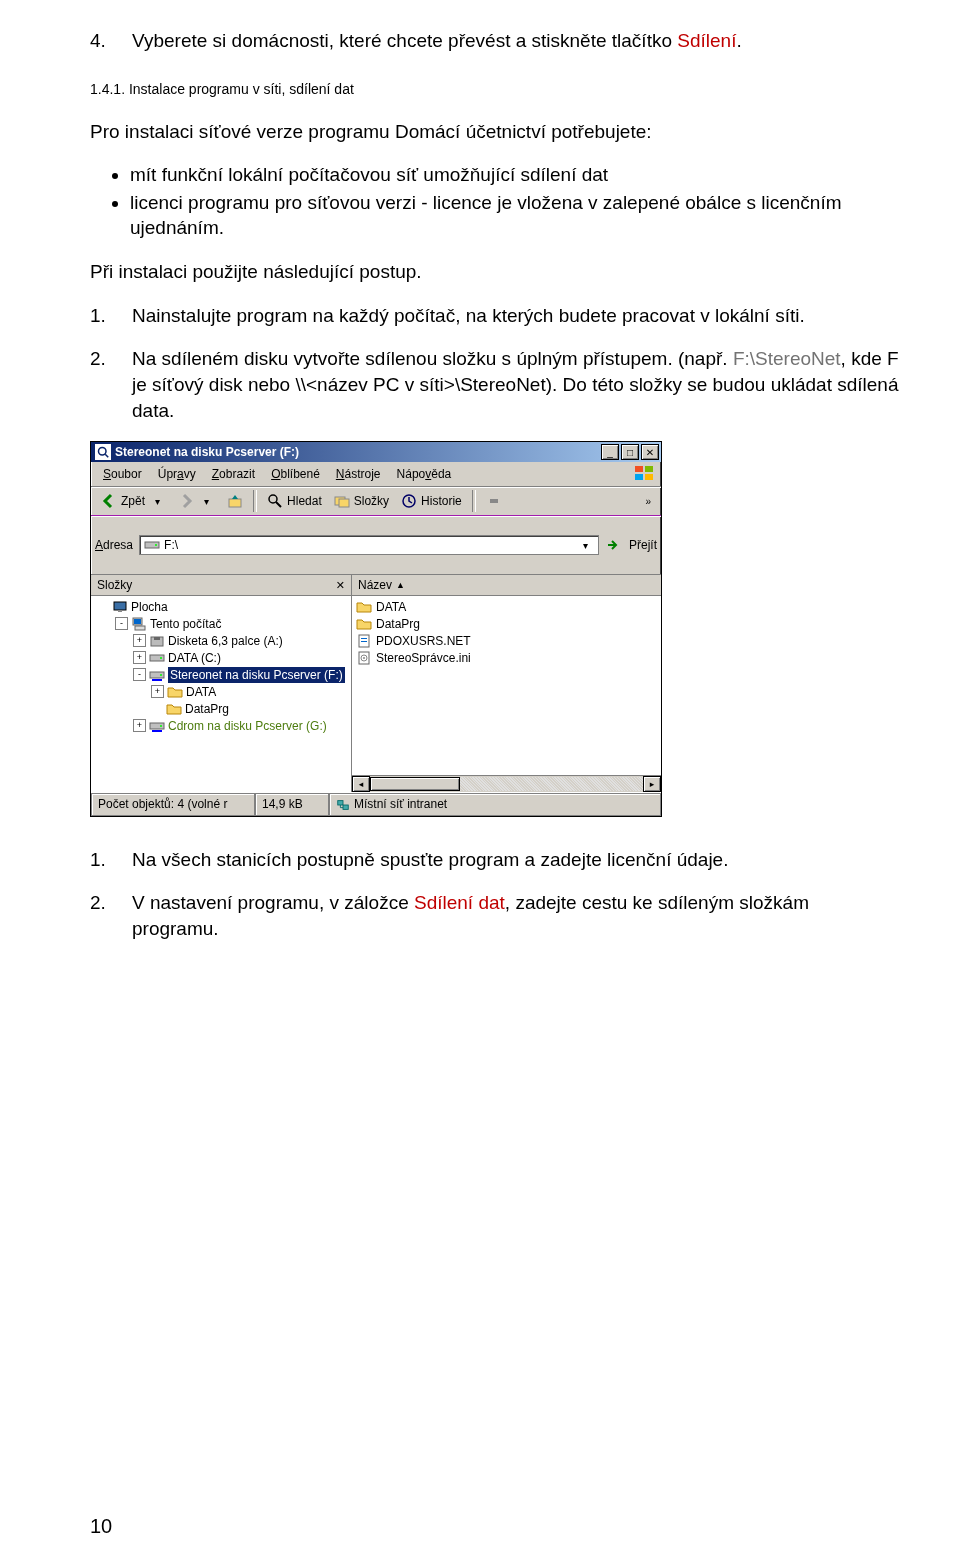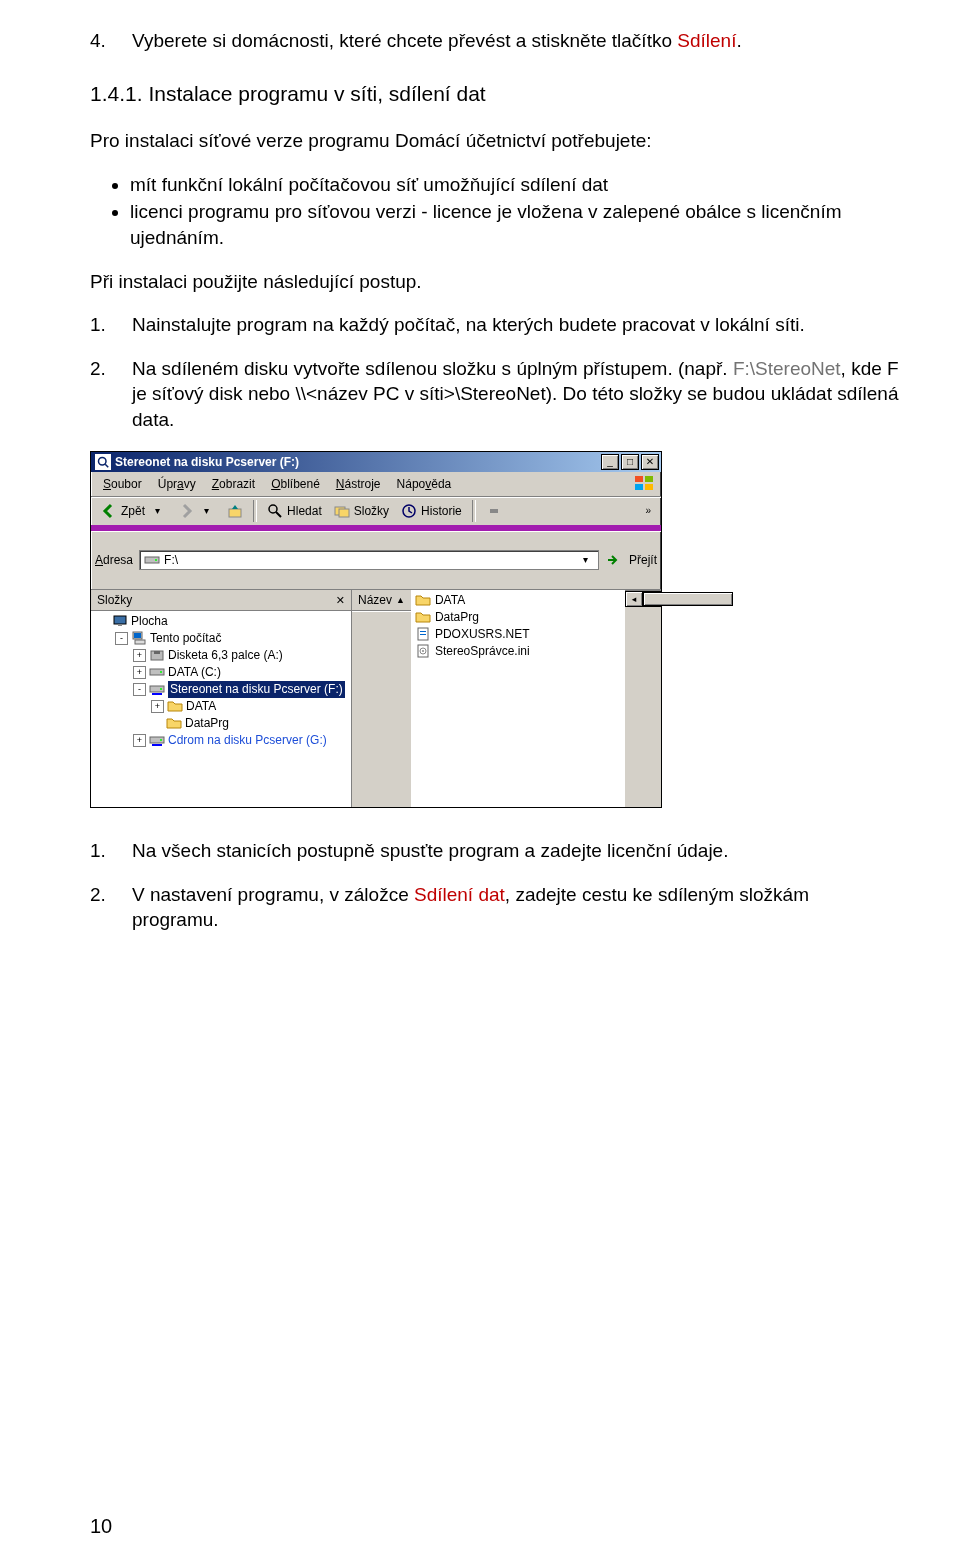--- a/index.html
+++ b/index.html
@@ -10,21 +10,21 @@
     margin: 0;
     padding: 28px 60px 40px 90px;
     width: 960px;
     box-sizing: border-box;
     line-height: 1.35;
   }
   .para { margin: 0 0 18px 0; }
   .numbered { display: flex; }
   .numbered .num { width: 42px; flex: 0 0 42px; }
   .numbered .txt { flex: 1; }
-  .heading { font-size: 21px; margin: 26px 0 20px 0; }
+  .heading { font-size: 14px; margin: 26px 0 20px 0; }
   ul.bullets { list-style: disc; padding-left: 40px; margin: 0 0 18px 0; }
   ul.bullets li { margin-bottom: 2px; }
   .red { color: #c00000; }
   .blue { color: #737373; }
   .page-num { position: absolute; left: 90px; bottom: 20px; font-size: 20px; }
 
   
   .win {
     width: 570px;
     margin: 12px 0 30px 0;
@@ -64,21 +64,21 @@
   }
   .menubar span { padding: 2px 8px; }
   .menubar span u { text-decoration: underline; }
   .menubar .winlogo {
     position:absolute; right:4px; top:2px;
     width:24px; height:18px;
   }
   .toolbar {
     display:flex; align-items:center;
     padding: 3px 4px;
-    border-bottom: 6px solid #a21caf;
+    border-bottom: 1px solid #a21caf;
     box-shadow: 0 1px #fff;
   }
   .tbtn { display:flex; align-items:center; gap:4px; padding:2px 6px; }
   .tbtn .ico { width:16px; height:16px; display:flex; align-items:center; justify-content:center; }
   .sep { width:2px; height:22px; margin:0 4px; border-left:1px solid #808080; border-right:1px solid #fff; }
   .chev { font-size:10px; padding:0 6px; color:#000; }
   .addressbar {
     display:flex; align-items:center;
     padding:19px 4px;
     border-bottom:1px solid #808080;
@@ -110,21 +110,21 @@
     height: 186px;
     overflow:hidden;
     padding:2px 0 8px 2px;
     font-size:12px;
   }
   .tree-row { display:flex; align-items:center; height:17px; white-space:nowrap; }
   .tree-row .ind { display:inline-block; }
   .tree-row .tog { width:11px; height:11px; border:1px solid #808080; background:#fff; display:inline-flex; align-items:center; justify-content:center; font-size:9px; line-height:1; margin-right:3px; font-family:Arial; }
   .tree-row .ico { width:16px; height:16px; display:inline-flex; align-items:center; justify-content:center; margin-right:3px; }
   .tree-row.sel .label { background:#0a246a; color:#fff; padding:0 2px; }
-  .pane-right { flex:1; display:flex; flex-direction:row; }
+  .pane-right { flex:1; display:flex; flex-direction:column; }
   .list-header {
     background:#d4d0c8; height:20px;
     display:flex; align-items:center; padding:0 6px;
     border-bottom:1px solid #808080;
     box-shadow:0 1px #fff;
   }
   .list {
     background:#fff; flex:1;
     padding:2px 0 0 4px;
     font-size:12px;
@@ -404,21 +404,21 @@
           <div class="tree-row">
             <span class="ind" style="width:40px"></span>
             <span class="tog">+</span>
             <span class="ico">
               <svg width="16" height="16" viewBox="0 0 16 16">
                 <rect x="1" y="5" width="14" height="6" fill="#c0c0c0" stroke="#666"></rect>
                 <circle cx="12" cy="8" r="1" fill="#0f0"></circle>
                 <line x1="3" y1="13" x2="13" y2="13" stroke="#00f" stroke-width="2"></line>
               </svg>
             </span>
-            <span class="label" style="color:#1d4ed8">Cdrom na disku Pcserver (G:)</span>
+            <span class="label" style="color:#4d7c0f">Cdrom na disku Pcserver (G:)</span>
           </div>
         </div>
     </div>
     <div class="pane-right">
       <div class="list-header">
         <span>Název</span>
         <span style="margin-left:4px;font-size:9px">▲</span>
       </div>
       <div class="list" id="filelist">
           <div class="list-row">
@@ -461,20 +461,35 @@
       <div class="hscroll">
         <div class="sbtn">◂</div>
         <div class="strack">
             <div class="sthumb"></div>
           </div>
         <div class="sbtn">▸</div>
       </div>
     </div>
   </div>
 
+  <div class="statusbar">
+    <div class="cell c1">Počet objektů: 4 (volné r</div>
+    <div class="cell c2">14,9 kB</div>
+    <div class="cell c3">
+      <span>
+          <svg width="14" height="14" viewBox="0 0 16 16">
+            <rect x="2" y="3" width="6" height="5" fill="#4aa" stroke="#066"></rect>
+            <rect x="8" y="8" width="6" height="5" fill="#4aa" stroke="#066"></rect>
+            <line x1="5" y1="8" x2="5" y2="11" stroke="#066"></line>
+            <line x1="5" y1="11" x2="8" y2="11" stroke="#066"></line>
+          </svg>
+        </span>
+      <span>Místní síť intranet</span>
+    </div>
+  </div>
 </div>
 
 <div class="para numbered">
   <div class="num">1.</div>
   <div class="txt">Na všech stanicích postupně spusťte program a zadejte licenční údaje.</div>
 </div>
 <div class="para numbered">
   <div class="num">2.</div>
   <div class="txt">
     <span>V nastavení programu, v záložce </span><span class="red">Sdílení dat</span><span>, zadejte cestu ke sdíleným složkám programu.</span>

